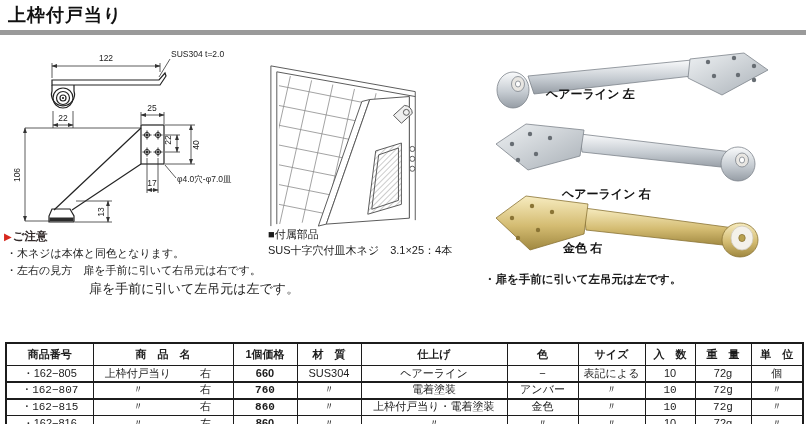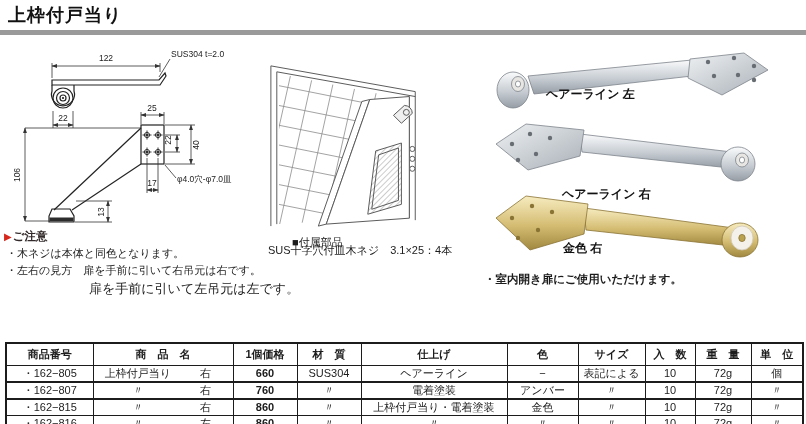--- a/index.html
+++ b/index.html
@@ -18,21 +18,21 @@
   .drawing text{font-size:8.5px;fill:#222;font-family:"Liberation Sans",sans-serif;}
   .dline{stroke:#333;stroke-width:0.8;fill:none;}
   .oline{stroke:#222;stroke-width:1.2;fill:none;}
   
   .caution-head{left:4px;top:229px;font-size:11.5px;font-weight:bold;color:#332b2b;}
   .caution-head .tri{color:#d7281e;font-size:10px;margin-right:1px;}
   .note1{left:6px;top:246px;font-size:11px;}
   .note2{left:6px;top:263px;font-size:11px;}
   .note3{left:89px;top:280px;font-size:13px;}
   
-  .acc-head{left:268px;top:235px;font-size:11px;margin-left:24px;}
+  .acc-head{left:268px;top:227px;font-size:11px;}
   .acc-spec{left:268px;top:243px;font-size:11px;text-align:right;}
   
   .door{left:264px;top:56px;}
   
   .photo1{left:492px;top:50px;}
   .photo2{left:492px;top:118px;}
   .photo3{left:492px;top:188px;}
   .photo-label{font-size:12px;font-weight:bold;color:#111;}
   .pl1{left:546px;top:86px;}
   .pl2{left:562px;top:186px;}
@@ -45,21 +45,21 @@
     border:2px solid #1c1c1c;
     margin-top:42px;
   }
   table.products th,table.products td{
     border:1px solid #1c1c1c;
     font-size:11px;text-align:center;vertical-align:middle;
     padding:0 2px;height:15px;line-height:1.1;
     overflow:hidden;white-space:nowrap;
   }
   table.products th{height:21px;font-weight:bold;}
-  tr.grp td{border-top-width:2px;}
+  tr.grp td{border-top-width:2px;font-family:Liberation Mono, monospace;}
   th.hdr{border-bottom-width:2px;}
   td.price{font-weight:bold;}
   .nm{display:flex;align-items:center;}
   .nm .n{flex:1.7;text-align:center;}
   .nm .s{flex:1;text-align:center;}
 </style>
 </head>
 <body>
 
 <div class="abs page-title">上枠付戸当り</div>
@@ -314,21 +314,21 @@
       <circle cx="40" cy="18" r="2.2"></circle>
       <circle cx="60" cy="24" r="2.2"></circle>
     <circle cx="46" cy="42" r="2.2"></circle>
       <circle cx="26" cy="50" r="2.2"></circle>
   </g>
 </svg>
 
 <div class="abs photo-label pl1">ヘアーライン 左</div>
 <div class="abs photo-label pl2">ヘアーライン 右</div>
 <div class="abs photo-label pl3">金色 右</div>
-<div class="abs usage-note">・室内開き扉にご使用いただけます。</div>
+<div class="abs usage-note">・扉を手前に引いて左吊元は左です。</div>
 
 <table class="products">
   <colgroup>
     <col style="width:87px">
       <col style="width:140px">
       <col style="width:64px">
       <col style="width:64px">
     <col style="width:146px">
       <col style="width:71px">
       <col style="width:67px">

